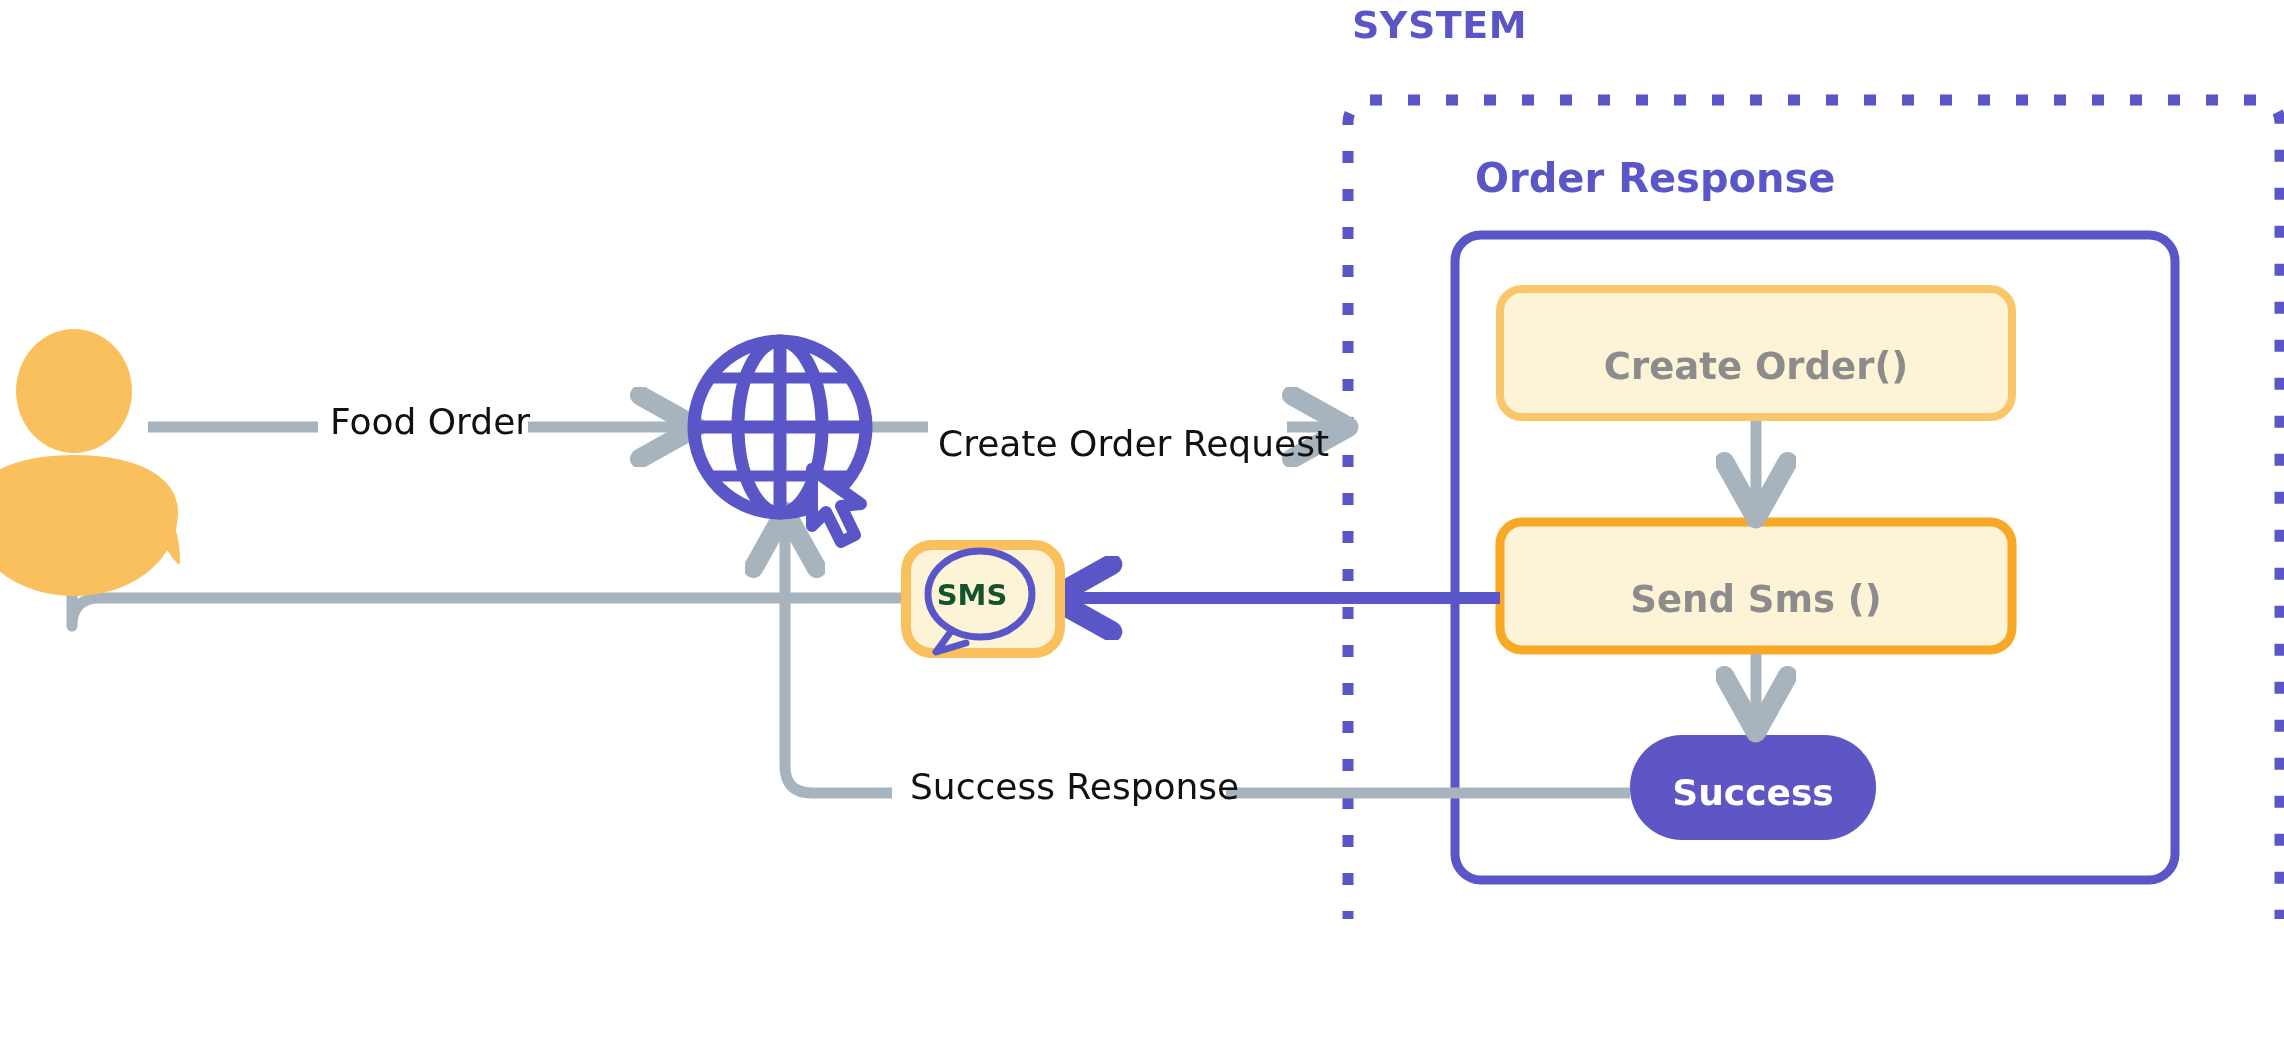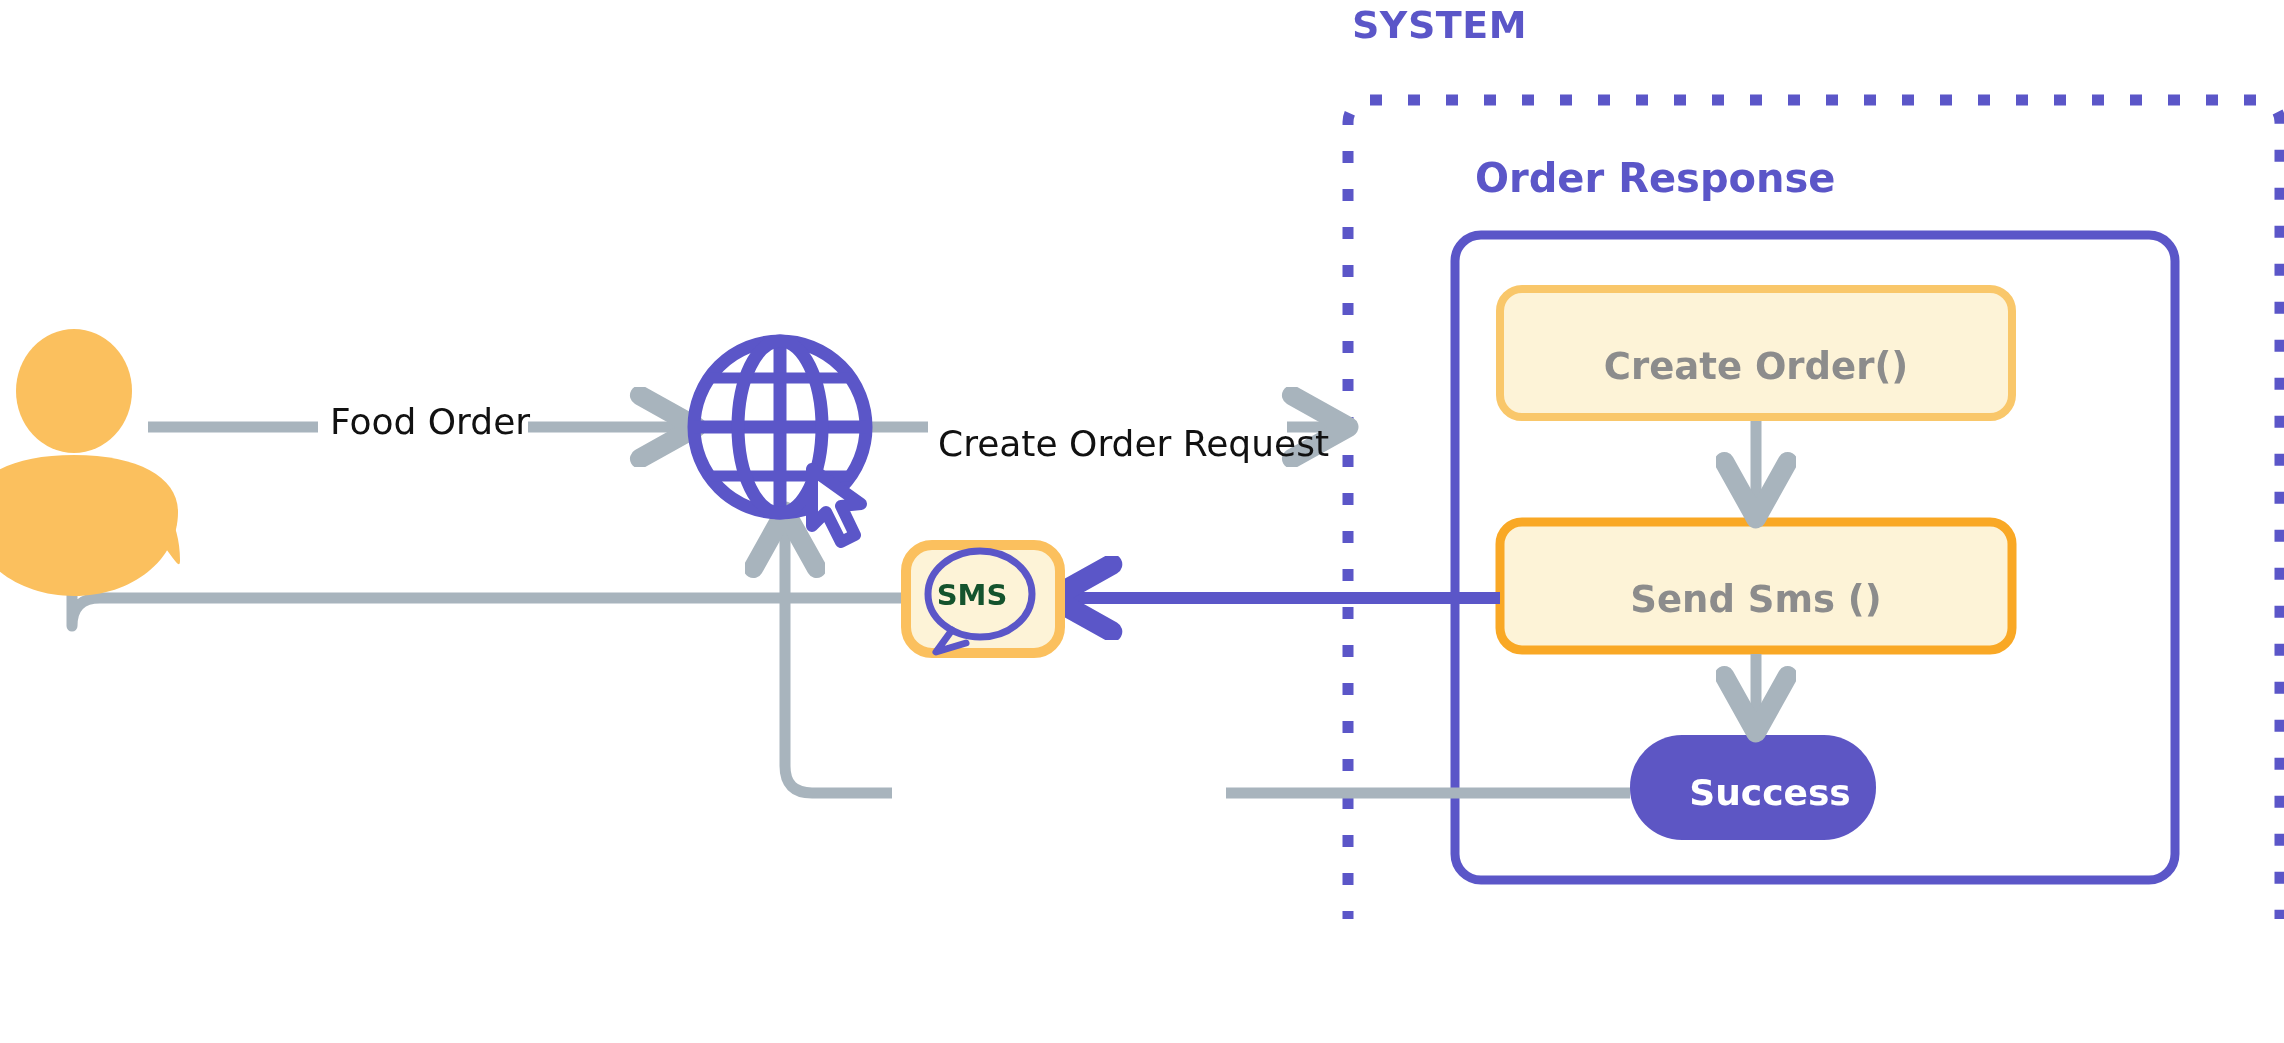--- a/index.html
+++ b/index.html
@@ -61,21 +61,21 @@
     font-weight: bold;
     color: #8c8c8c;
     white-space: nowrap;
     text-align: center;
     font-family: "DejaVu Sans", "Liberation Sans", sans-serif;
   }
   #label-create-order { left: 1500px; top: 345px; width: 512px; }
   #label-send-sms     { left: 1500px; top: 578px; width: 512px; }
   #label-success {
     left: 1630px; top: 772px; width: 246px;
-    color: #ffffff; font-size: 36px; margin-left: 17px;
+    color: #ffffff; font-size: 36px;
   }
   #label-sms {
     position: absolute;
     left: 916px; top: 578px; width: 112px;
     text-align: center;
     font-size: 29px;
     font-weight: bold;
     color: #14532d;
     font-family: "DejaVu Sans", "Liberation Sans", sans-serif;
   }
@@ -174,16 +174,17 @@
   <div class="flowlabel" id="label-create-order">Create Order()</div>
 
   <div class="flowlabel" id="label-success">Success</div>
 
   <div id="label-sms">SMS</div>
 
   <div class="lbl" id="label-food-order">Food Order</div>
 
   <div class="lbl" id="label-create-order-req">Create Order Request</div>
 
+  <div class="lbl" id="label-success-response">Success Response</div>
 
   <div id="logo">codewarts</div>
 
 </div>
 
 </body></html>

